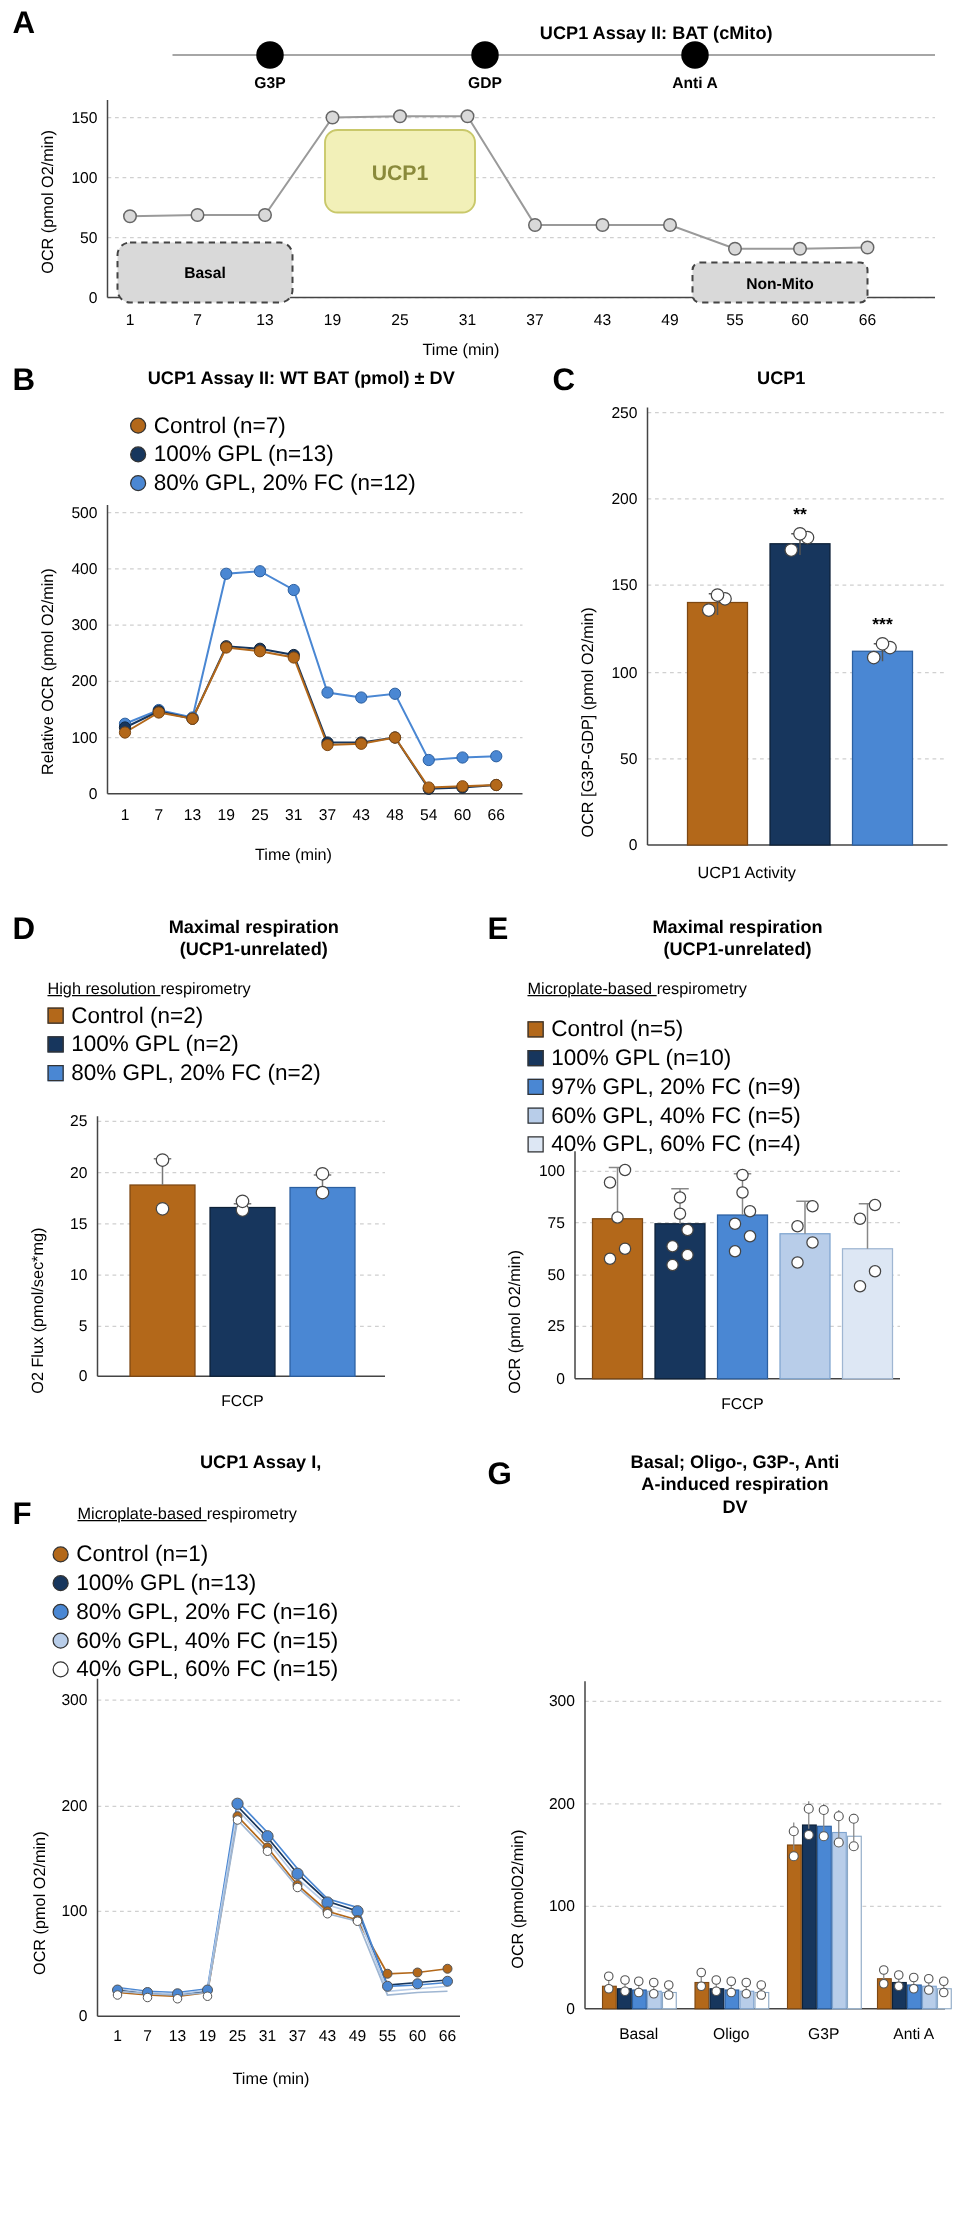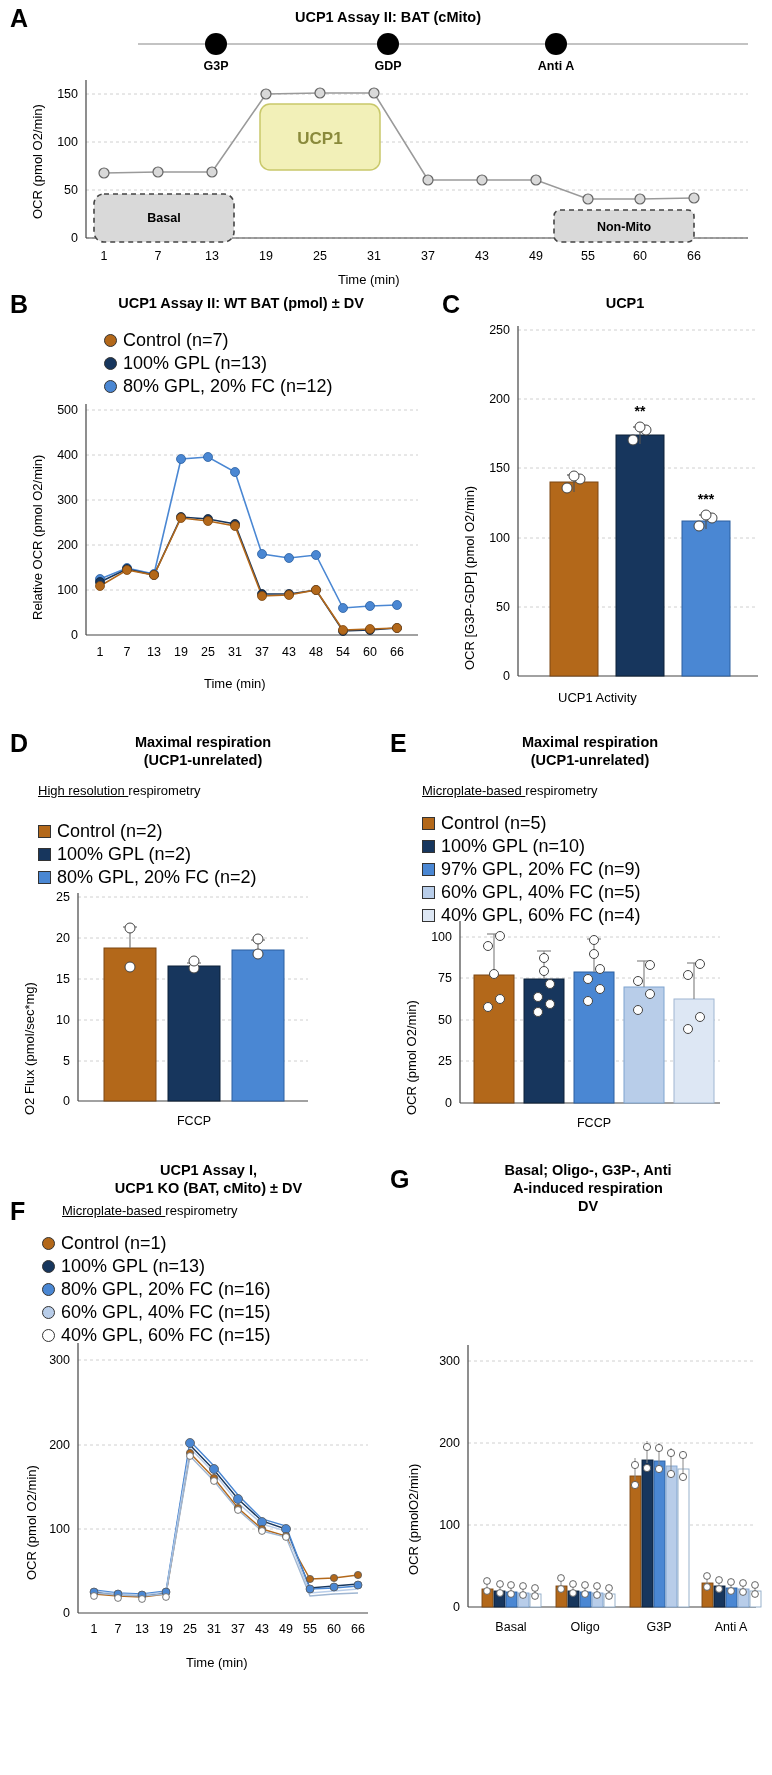--- a/index.html
+++ b/index.html
@@ -19,21 +19,21 @@
   .ttext{font-size:12.5px;font-family:"Liberation Sans",sans-serif;fill:#000;}
   .sig{font-size:14px;font-weight:bold;}
 </style>
 </head>
 <body>
 
 <div class="page">
 
   <div class="panel" style="left:8px;top:4px;width:756px;height:270px;">
     <div class="plabel" style="position:absolute;left:2px;top:0px;">A</div>
-    <div class="title" style="position:absolute;left:150px;top:4px;width:460px;">UCP1 Assay II: BAT (cMito)</div>
+    <div class="title" style="position:absolute;left:150px;top:14px;width:460px;text-align:right;">UCP1 Assay II: BAT (cMito)</div>
 
     <svg width="756" height="250" style="position:absolute;left:0;top:18px;">
 
       <line x1="130" y1="22" x2="740" y2="22" stroke="#888" stroke-width="1.2"></line>
       <circle cx="208" cy="22" r="11" fill="#000"></circle>
       <circle cx="380" cy="22" r="11" fill="#000"></circle>
       <circle cx="548" cy="22" r="11" fill="#000"></circle>
       <text class="ttext" x="208" y="48" text-anchor="middle" font-weight="bold">G3P</text>
       <text class="ttext" x="380" y="48" text-anchor="middle" font-weight="bold">GDP</text>
       <text class="ttext" x="548" y="48" text-anchor="middle" font-weight="bold">Anti A</text>
@@ -257,21 +257,21 @@
   <div class="panel" style="left:8px;top:725px;width:380px;height:420px;">
     <div class="plabel" style="position:absolute;left:2px;top:4px;">D</div>
     <div class="title" style="position:absolute;left:30px;top:8px;width:330px;">
       <div>Maximal respiration</div>
       <div>(UCP1-unrelated)</div>
     </div>
     <div style="position:absolute;left:30px;top:58px;font-size:13px;">
       <span style="text-decoration:underline;">High resolution </span><span>respirometry</span>
     </div>
 
-    <div style="position:absolute;left:30px;top:96px;">
+    <div style="position:absolute;left:30px;top:77px;">
       <div class="legend-row">
           <span class="lg-sq" style="background:#b3681a"></span>
           <span>Control (n=2)</span>
         </div>
       <div class="legend-row">
           <span class="lg-sq" style="background:#17365d"></span>
           <span>100% GPL (n=2)</span>
         </div>
       <div class="legend-row">
           <span class="lg-sq" style="background:#4a87d3"></span>
@@ -415,21 +415,20 @@
       </g>
       <text class="ttext" x="204" y="214" text-anchor="middle" font-size="13">FCCP</text>
     </svg>
     <div class="axis-label vrot" style="position:absolute;left:14px;top:390px;">OCR (pmol O2/min)</div>
   </div>
 
   <div class="panel" style="left:8px;top:1155px;width:380px;height:615px;">
     <div class="plabel" style="position:absolute;left:2px;top:42px;">F</div>
     <div class="title" style="position:absolute;left:28px;top:6px;width:345px;">
       <div>UCP1 Assay I,</div>
-      <div>UCP1 KO (BAT, cMito) ± DV</div>
     </div>
     <div style="position:absolute;left:54px;top:48px;font-size:13px;">
       <span style="text-decoration:underline;">Microplate-based </span><span>respirometry</span>
     </div>
     <div style="position:absolute;left:34px;top:78px;">
       <div class="legend-row">
           <span class="lg-dot" style="background:#b3681a"></span>
           <span>Control (n=1)</span>
         </div>
       <div class="legend-row">

